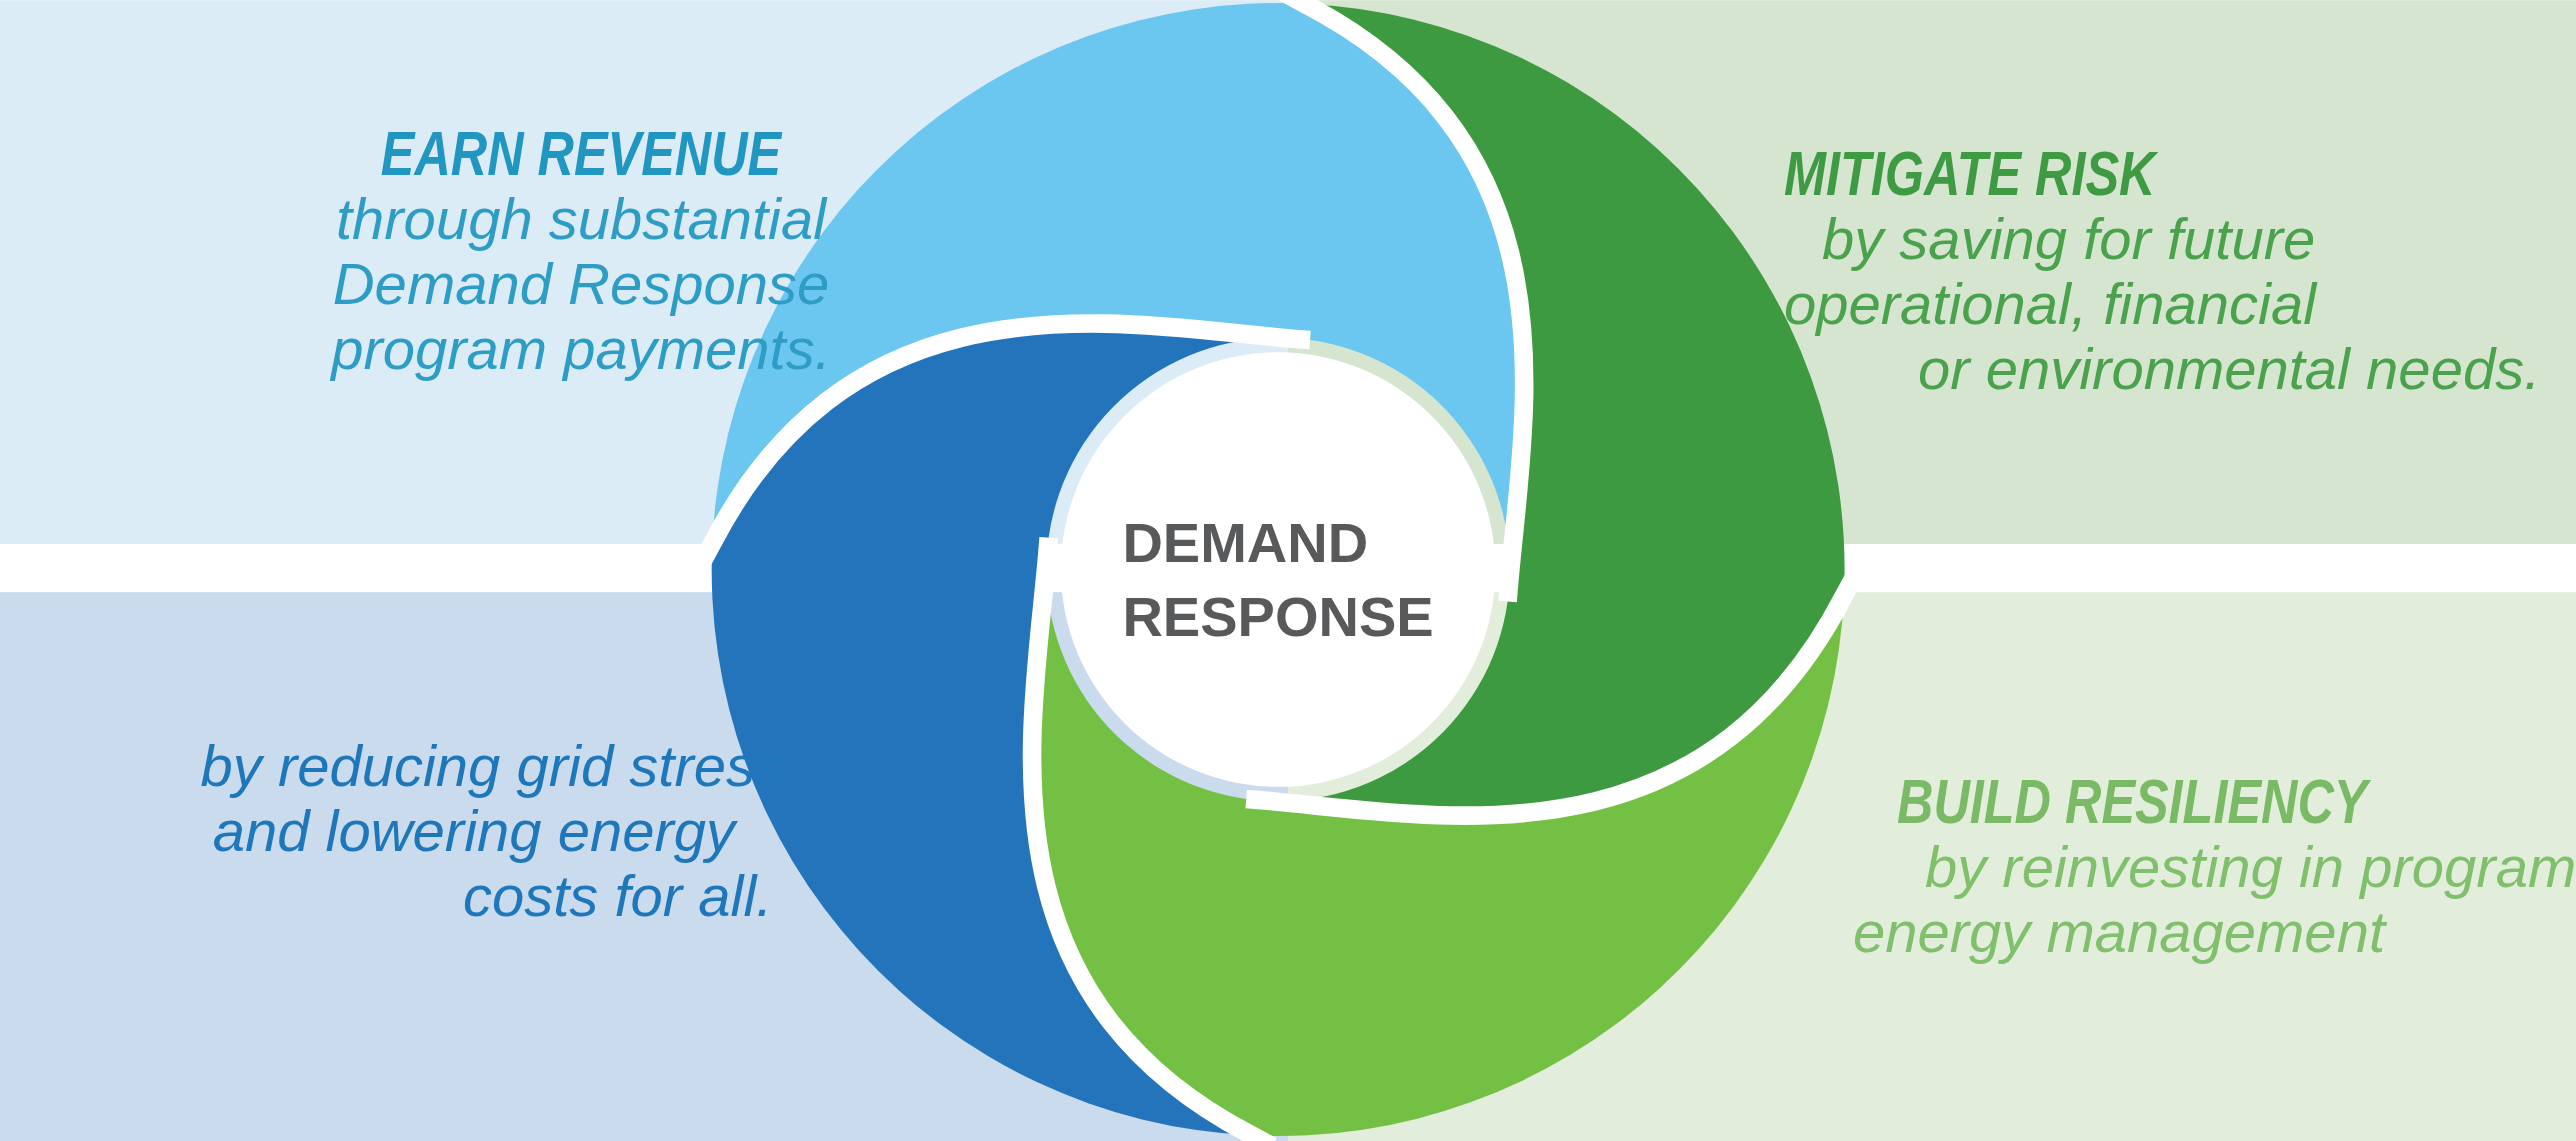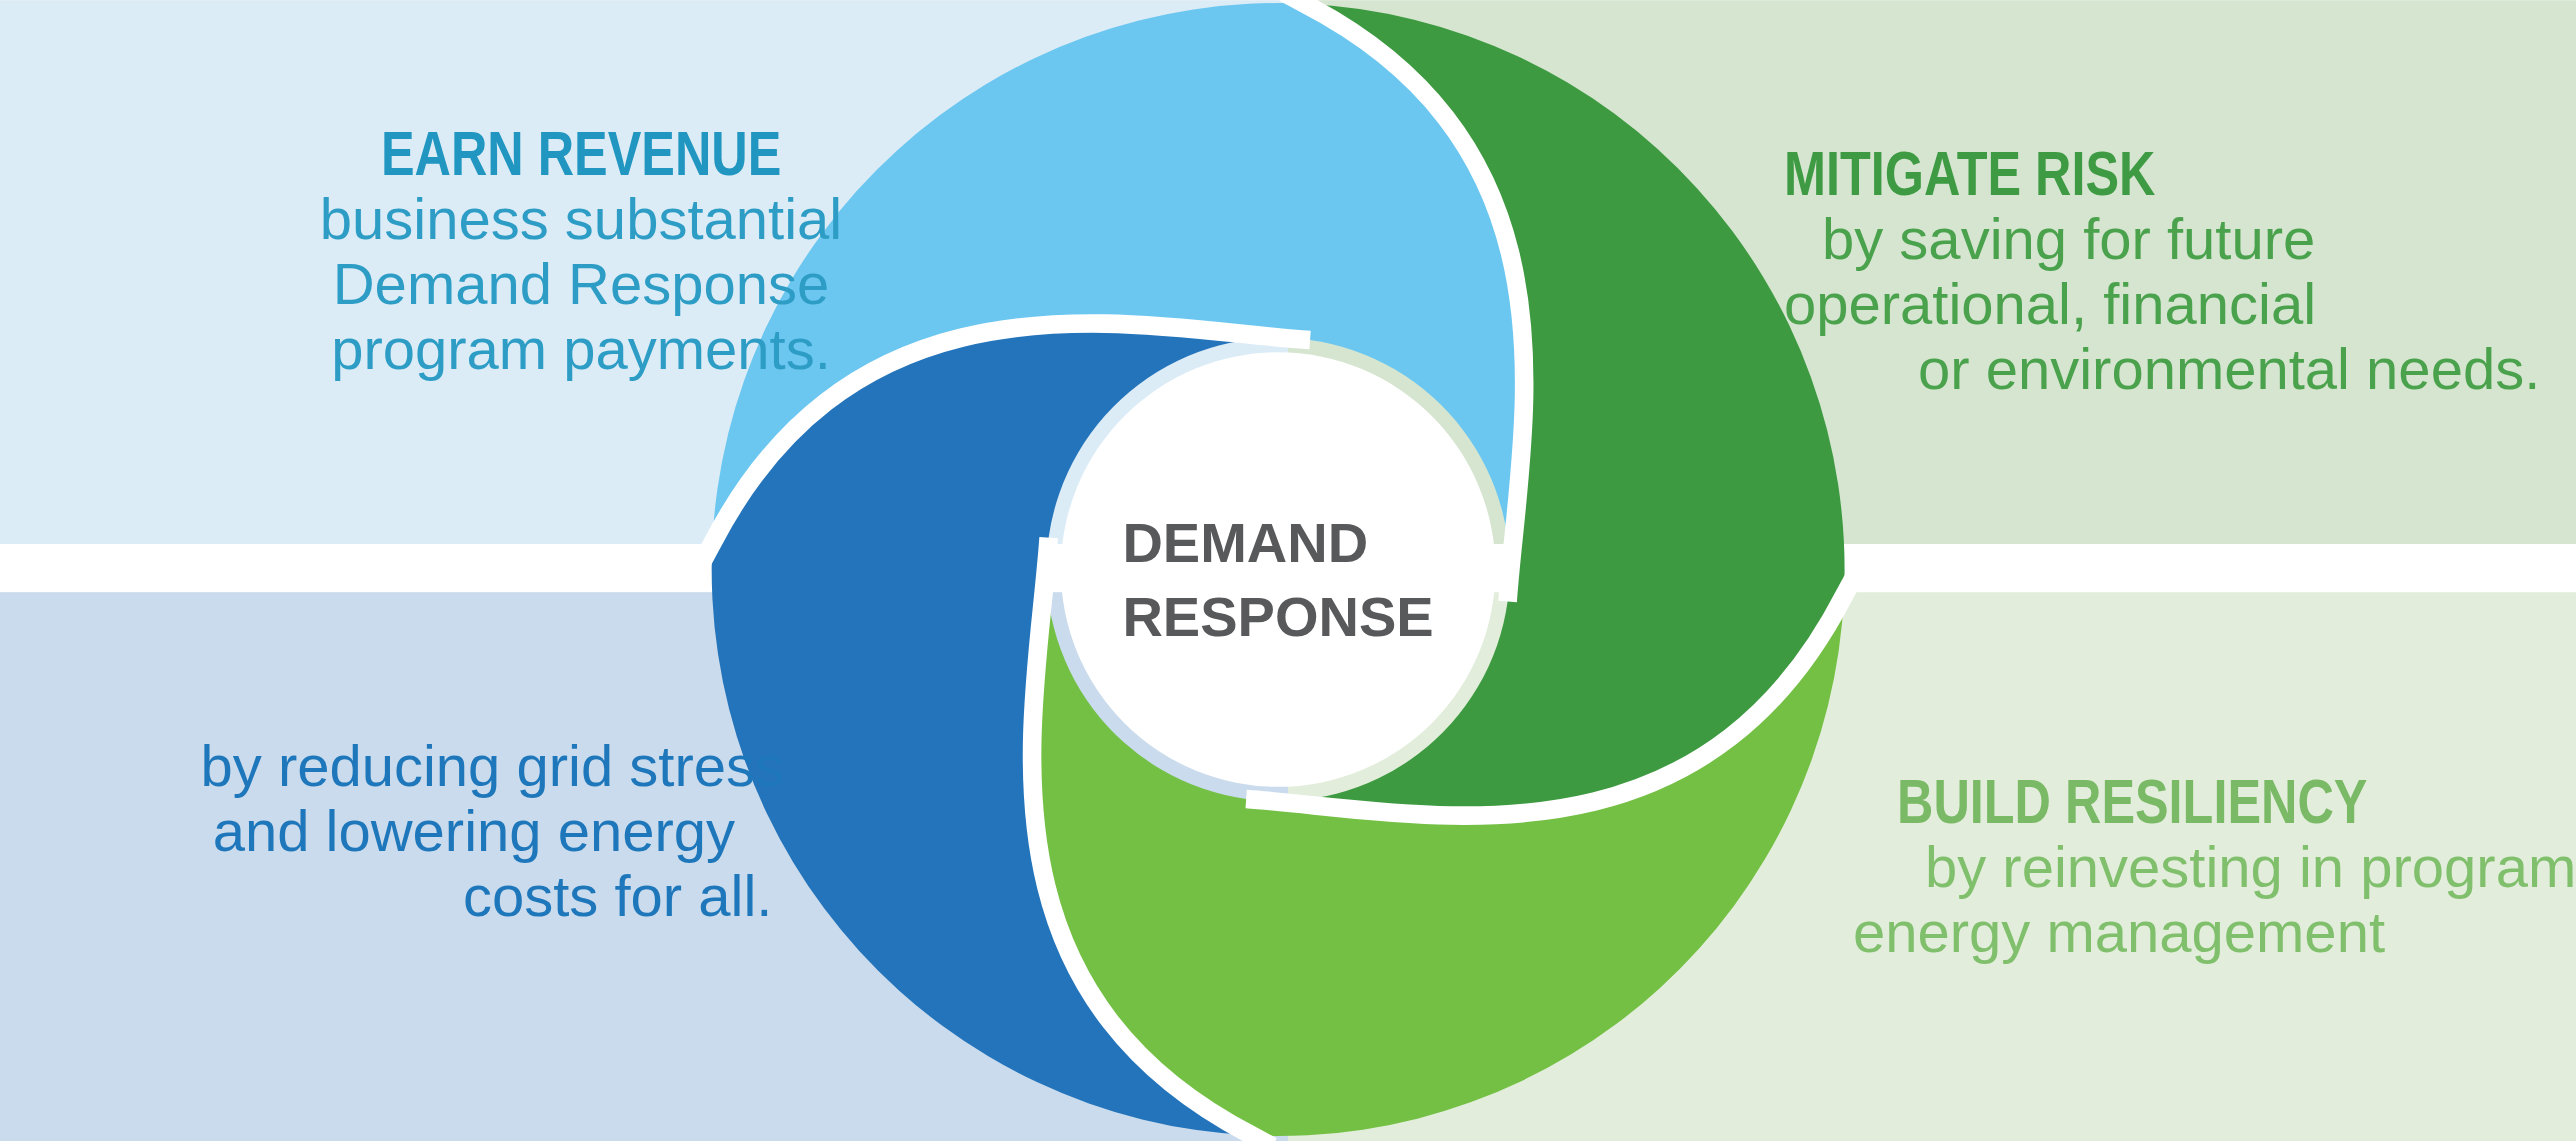--- a/index.html
+++ b/index.html
@@ -19,21 +19,21 @@
     position:relative;
     background:#ffffff;
     font-family:"Liberation Sans", sans-serif;
     overflow:hidden;
   }
   .stage{position:absolute;inset:0;}
   svg.swirl-canvas{position:absolute;left:0;top:0;width:2576px;height:1142px;display:block;}
 
   .txt-block{position:absolute;display:inline-block;}
   .txt-line{display:block;line-height:65px;height:65px;white-space:nowrap;
-            font-size:58px;font-weight:400;letter-spacing:0px;}
+            font-size:58px;font-weight:400;letter-spacing:0px;font-style:italic;}
   .txt-line .h-scale{display:inline-block;transform:scaleX(0.80);}
   .heading{font-size:63px;font-weight:700;letter-spacing:0px;}
 
   
   .block-tl{left:581px;top:121px;transform:translateX(-50%);text-align:center;}
   .block-tl .h-scale{transform-origin:50% 50%;}
   .block-tl .heading{color:var(--tl_heading);}
   .block-tl .body-line{color:var(--tl_body);}
 
   
@@ -94,21 +94,21 @@
       <path fill="none" stroke-width="32" transform="rotate(90)" d="M 10 -993 L 45 -974 C 538 -719 416 -244 395 55" stroke="#ffffff"></path>
       <path fill="none" stroke-width="32" transform="rotate(180)" d="M 10 -993 L 45 -974 C 538 -719 416 -244 395 55" stroke="#ffffff"></path>
       <path fill="none" stroke-width="32" transform="rotate(270)" d="M 10 -993 L 45 -974 C 538 -719 416 -244 395 55" stroke="#ffffff"></path>
 
       <circle r="374" fill="#ffffff"></circle>
     </g>
   </svg>
 
   <div class="txt-block block-tl">
     <div class="txt-line heading"><span class="h-scale">EARN REVENUE</span></div>
-    <div class="txt-line body-line">business substantial</div>
+    <div class="txt-line body-line">through substantial</div>
     <div class="txt-line body-line">Demand Response</div>
     <div class="txt-line body-line">program payments.</div>
   </div>
 
   <div class="txt-block block-tr">
     <div class="txt-line heading"><span class="h-scale">MITIGATE RISK</span></div>
     <div class="txt-line body-line">by saving for future</div>
     <div class="txt-line body-line">operational, financial</div>
     <div class="txt-line body-line">or environmental needs.</div>
   </div>

